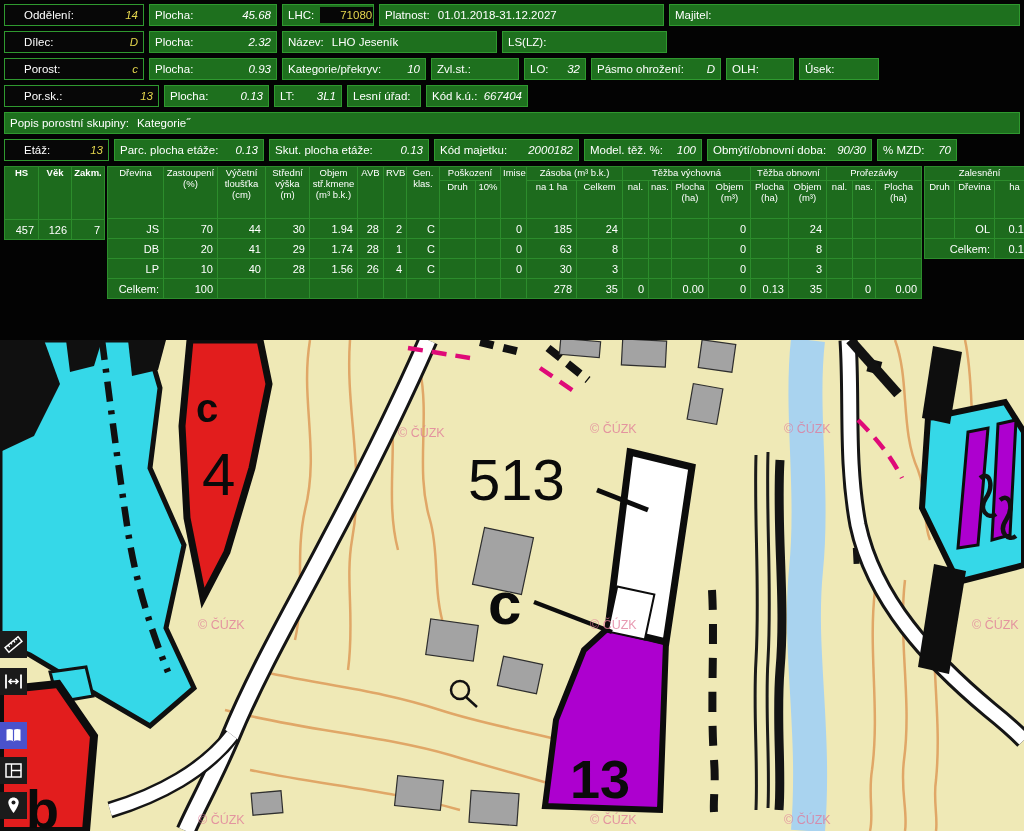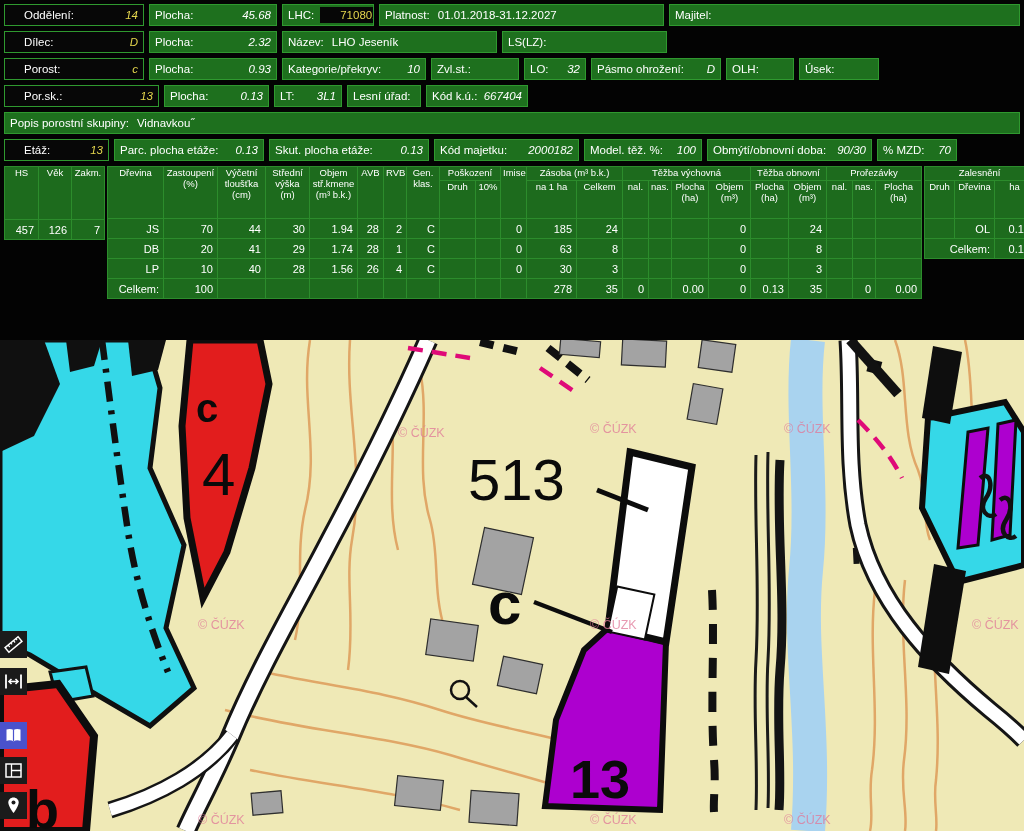--- a/index.html
+++ b/index.html
@@ -18,21 +18,21 @@
   .chip{flex:1;align-self:stretch;margin:2px 0 2px 6px;background:#060606;color:#e3d54d;
         display:flex;align-items:center;padding:0 20px;}
   
   .tables{display:flex;align-items:flex-start;gap:2px;margin-left:4px;}
   table{border-collapse:collapse;table-layout:fixed;}
   th,td{border:1px solid #2c8c2c;background:#1d6b1d;color:#fff;box-sizing:border-box;overflow:hidden;}
   th{font-size:9.5px;font-weight:normal;padding:1px 2px;vertical-align:top;text-align:center;line-height:1.15;}
   td{font-size:11px;text-align:right;padding:0 4px;height:20px;}
   .hgroup th{height:14px;}
   .hsub th{height:38px;}
-  .left-table th{height:53px;}
+  .left-table th{height:53px;font-weight:bold;}
   
   .map{position:absolute;top:340px;left:0;width:1024px;height:491px;overflow:hidden;}
   .map svg{display:block;}
   .mlbl{fill:#0a0a0a;}
   .mlbl-b{fill:#0a0a0a;font-weight:bold;}
   .wm{fill:#e07898;opacity:.75;font-size:12.5px;}
   
   .map-toolbar button{position:absolute;left:0;width:27px;height:27px;background:#1b1b1b;
         border:none;padding:3px;cursor:pointer;z-index:5;}
   .map-toolbar button.blue{background:#4a52cc;}
@@ -135,21 +135,21 @@
         </div>
       <div class="cell" style="width:102px">
         <span class="lbl">Kód k.ú.:</span>
         <span class="val">667404</span>
         </div>
     </div>
 
     <div class="prow">
       <div class="cell" style="width:1016px">
         <span class="lbl">Popis porostní skupiny:</span>
-        <span class="vall">Vidnavkou˝</span>
+        <span class="vall">Kategorie˝</span>
         </div>
     </div>
 
     <div class="prow">
       <div class="cell dark" style="width:105px">
         <span class="lbl">Etáž:</span>
         <span class="val">13</span>
         </div>
       <div class="cell" style="width:150px">
         <span class="lbl">Parc. plocha etáže:</span>

